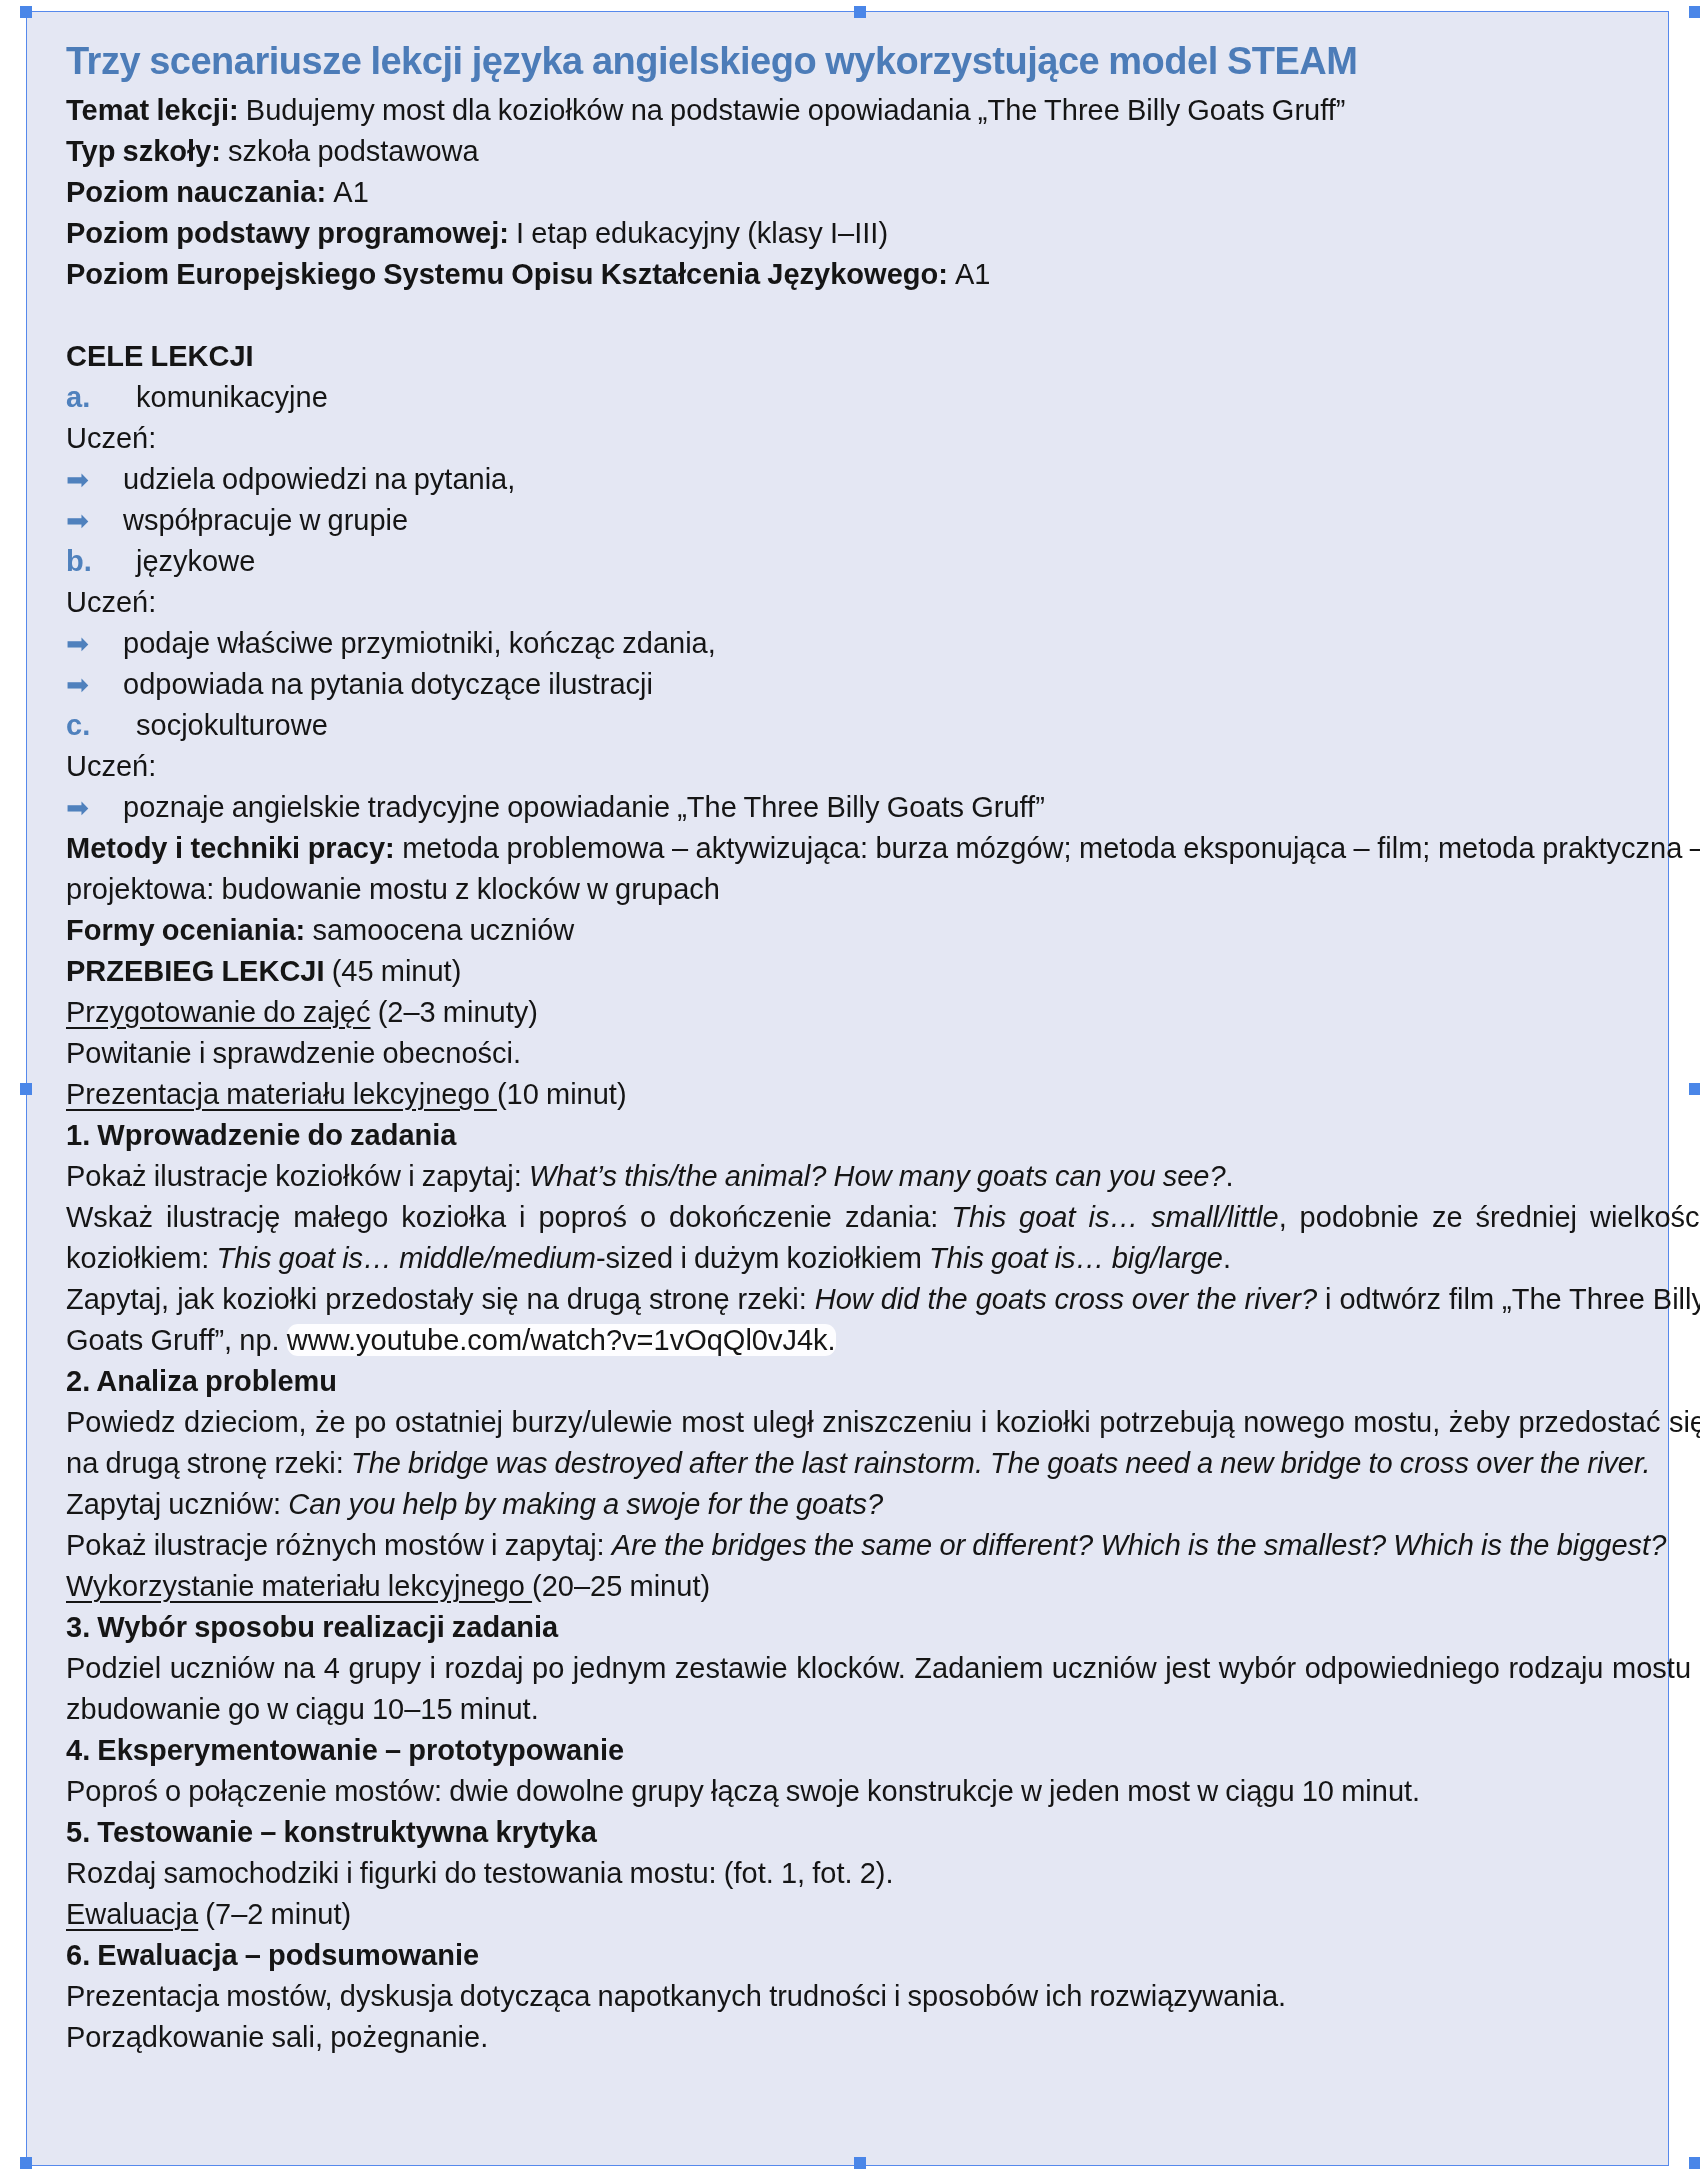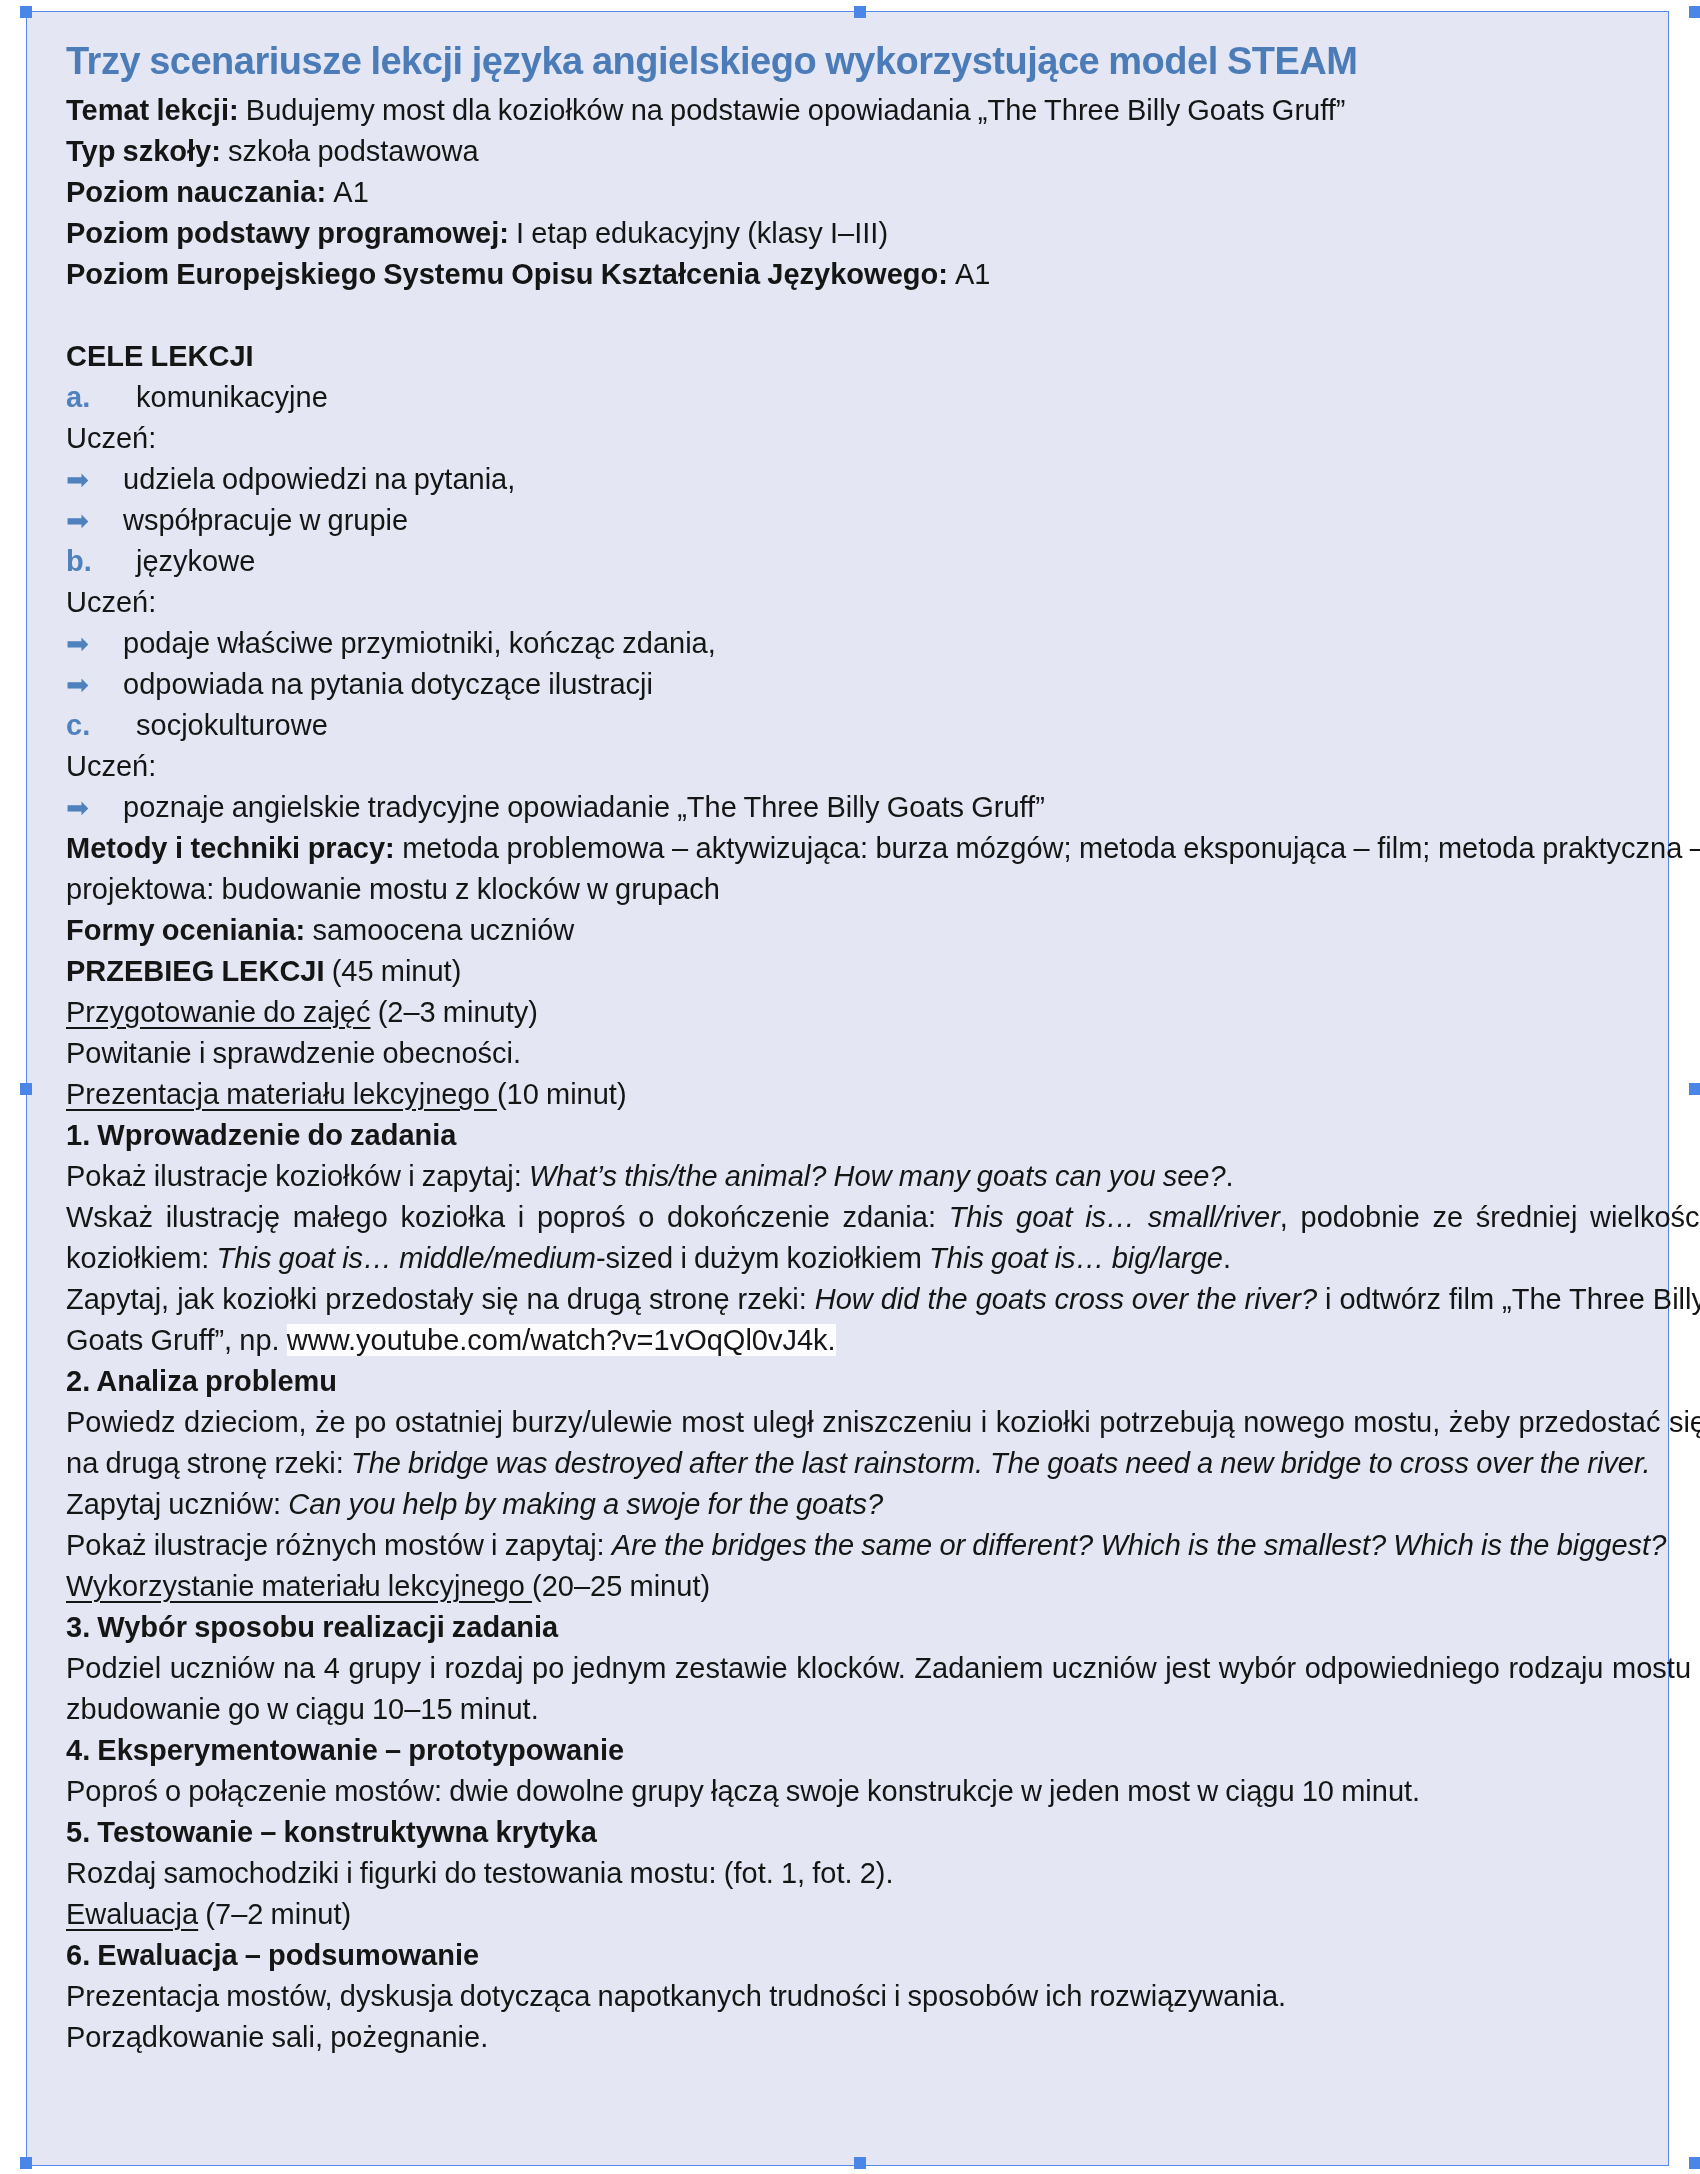--- a/index.html
+++ b/index.html
@@ -26,21 +26,21 @@
   .doc-title{
     font-size:38px;line-height:50px;font-weight:bold;color:#4c7cb8;
     letter-spacing:-0.5px;margin-bottom:3.7px;
   }
   .line{min-height:41px;}
   .just{text-align:justify;}
   .blank{height:41px;}
   b,.b{font-weight:bold;text-align:right;}
   .i{font-style:italic;text-align:center;}
   .u{text-decoration:underline;text-decoration-thickness:1.8px;text-underline-offset:4.6px;}
-  .hl{background:#fdfdff;}
+  .hl{background:#fdfdff;border-radius:11px;}
   .marker-letter{
     display:inline-block;width:70px;color:#4f81bd;font-weight:bold;vertical-align:baseline;
   }
   .marker-arrow{
     display:inline-block;width:57px;color:#4f81bd;font-size:27.5px;vertical-align:baseline;
   }
 </style>
 </head>
 <body>
 
@@ -67,21 +67,21 @@
         <div class="line"><span>Uczeń:</span></div>
         <div class="line"><span class="marker-arrow">➡</span><span>poznaje angielskie tradycyjne opowiadanie „The Three Billy Goats Gruff”</span></div>
         <div class="line just"><span class="b">Metody i techniki pracy: </span><span>metoda problemowa – aktywizująca: burza mózgów; metoda eksponująca – film; metoda praktyczna – projektowa: budowanie mostu z klocków w grupach</span></div>
         <div class="line"><span class="b">Formy oceniania: </span><span>samoocena uczniów</span></div>
         <div class="line"><span class="b">PRZEBIEG LEKCJI</span><span> (45 minut)</span></div>
         <div class="line"><span class="u">Przygotowanie do zajęć</span><span> (2–3 minuty)</span></div>
         <div class="line"><span>Powitanie i sprawdzenie obecności.</span></div>
         <div class="line"><span class="u">Prezentacja materiału lekcyjnego </span><span>(10 minut)</span></div>
         <div class="line"><span class="b">1. Wprowadzenie do zadania</span></div>
         <div class="line"><span>Pokaż ilustracje koziołków i zapytaj: </span><span class="i">What’s this/the animal? How many goats can you see?</span><span>.</span></div>
-        <div class="line just"><span>Wskaż ilustrację małego koziołka i poproś o dokończenie zdania: </span><span class="i">This goat is… small/river</span><span>, podobnie ze średniej wielko­ści koziołkiem: </span><span class="i">This goat is… middle/medium</span><span>-sized i dużym koziołkiem </span><span class="i">This goat is… big/large</span><span>.</span></div>
+        <div class="line just"><span>Wskaż ilustrację małego koziołka i poproś o dokończenie zdania: </span><span class="i">This goat is… small/little</span><span>, podobnie ze średniej wielko­ści koziołkiem: </span><span class="i">This goat is… middle/medium</span><span>-sized i dużym koziołkiem </span><span class="i">This goat is… big/large</span><span>.</span></div>
         <div class="line just"><span>Zapytaj, jak koziołki przedostały się na drugą stronę rzeki: </span><span class="i">How did the goats cross over the river?</span><span> i odtwórz film „The Three Billy Goats Gruff”, np. </span><span class="hl">www.youtube.com/watch?v=1vOqQl0vJ4k.</span></div>
         <div class="line"><span class="b">2. Analiza problemu</span></div>
         <div class="line just"><span>Powiedz dzieciom, że po ostatniej burzy/ulewie most uległ zniszczeniu i koziołki potrzebują nowego mostu, żeby przedostać się na drugą stronę rzeki: </span><span class="i">The bridge was destroyed after the last rainstorm. The goats need a new bridge to cross over the river.</span></div>
         <div class="line"><span>Zapytaj uczniów: </span><span class="i">Can you help by making a swoje for the goats?</span></div>
         <div class="line just"><span>Pokaż ilustracje różnych mostów i zapytaj: </span><span class="i">Are the bridges the same or different? Which is the smallest? Which is the biggest?</span></div>
         <div class="line"><span class="u">Wykorzystanie materiału lekcyjnego </span><span>(20–25 minut)</span></div>
         <div class="line"><span class="b">3. Wybór sposobu realizacji zadania</span></div>
         <div class="line just"><span>Podziel uczniów na 4 grupy i rozdaj po jednym zestawie klocków. Zadaniem uczniów jest wybór odpowiedniego rodzaju mostu i zbudowanie go w ciągu 10–15 minut.</span></div>
         <div class="line"><span class="b">4. Eksperymentowanie – prototypowanie</span></div>
         <div class="line"><span>Poproś o połączenie mostów: dwie dowolne grupy łączą swoje konstrukcje w jeden most w ciągu 10 minut.</span></div>

